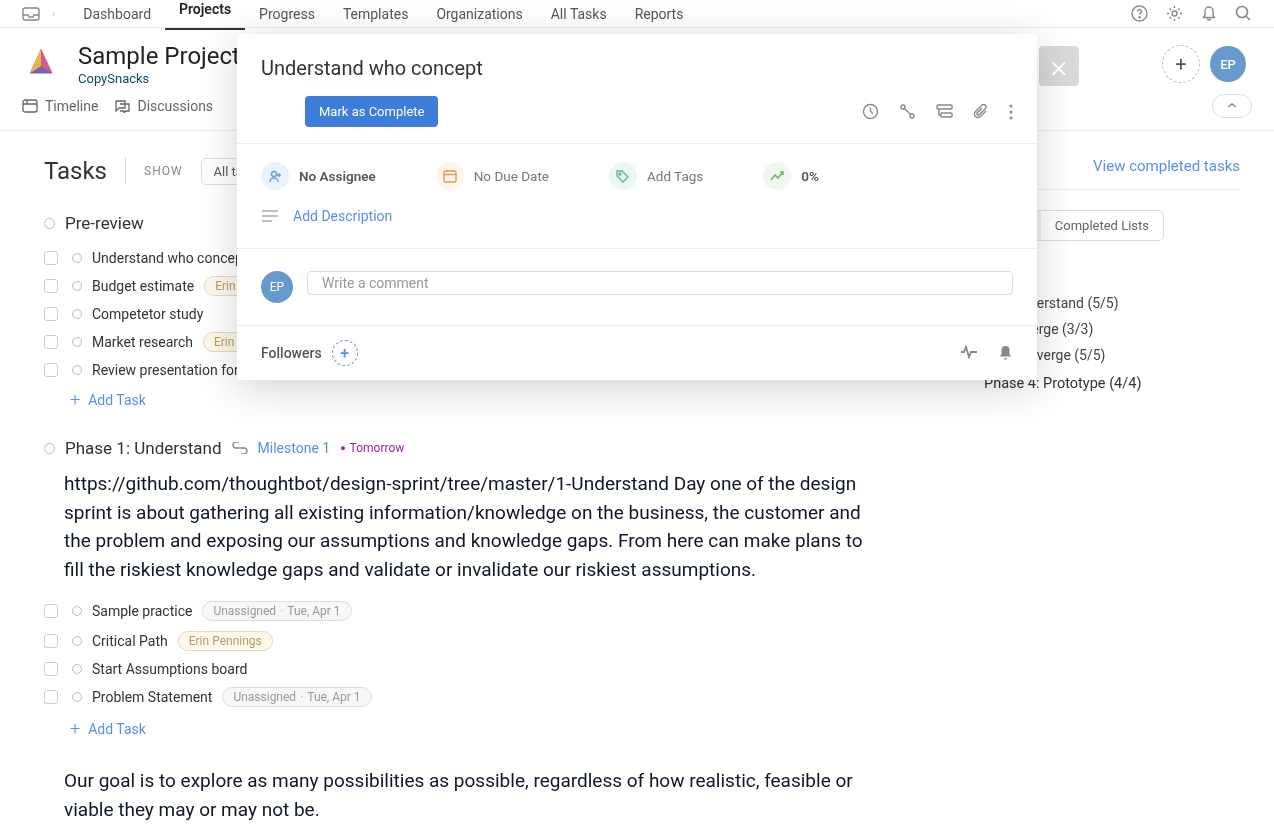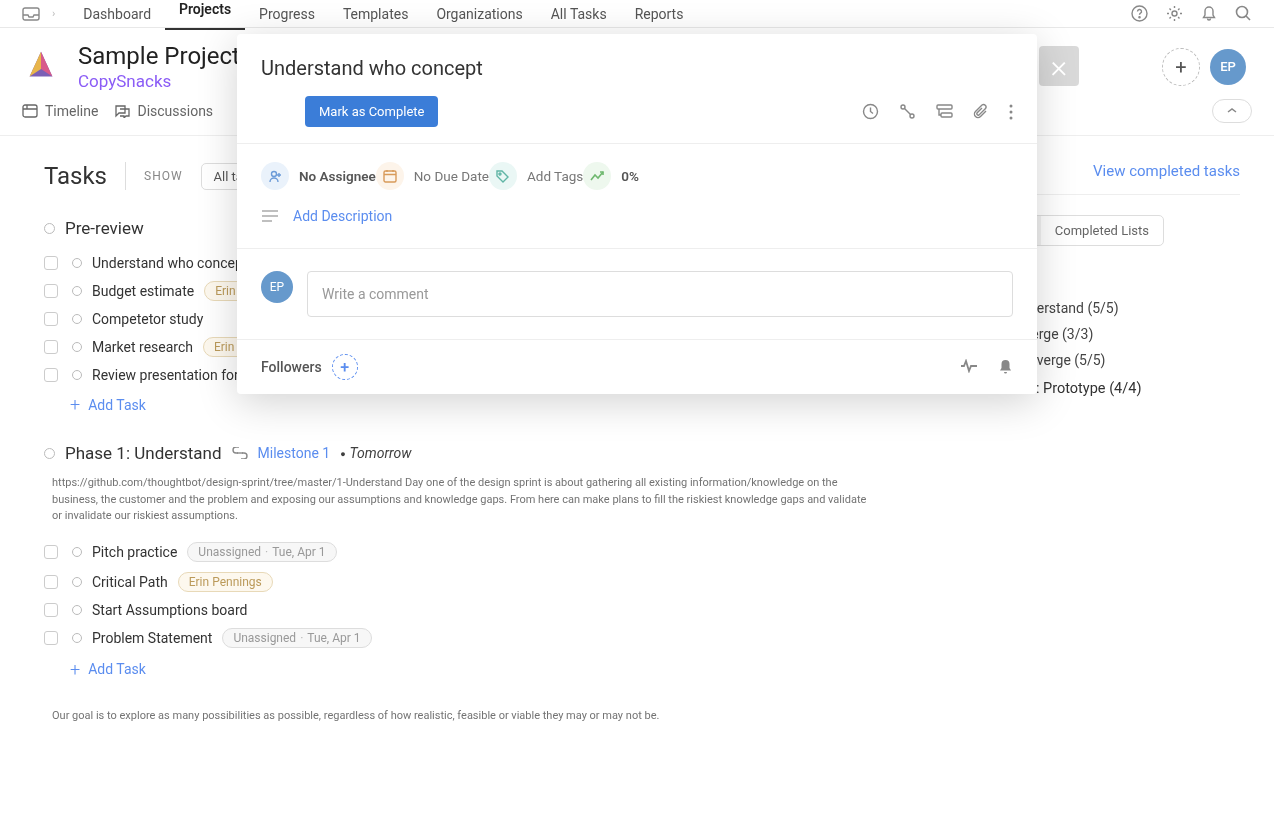--- a/index.html
+++ b/index.html
@@ -13,21 +13,21 @@
     .topnav a { color: #555; text-decoration: none; font-size: 14px; padding: 4px 14px; display: inline-block; }
     .topnav a.active { color: #222; font-weight: 600; border-bottom: 2px solid #333; padding-bottom: 11px; }
     .topnav-right { display: flex; gap: 18px; color: #888; }
     .topnav-right span { cursor: pointer; }
     
     
     .header { display: flex; align-items: center; justify-content: space-between; padding: 14px 28px 8px 22px; }
     .header-left { display: flex; align-items: center; gap: 18px; }
     .logo { width: 38px; height: 38px; }
     .proj-title { font-size: 24px; font-weight: 400; color: #222; }
-    .proj-org { font-size: 17px; color: #8b5cf6; margin-top: 1px; }
+    .proj-org { font-size: 13px; color: #0c4a6e; margin-top: 1px; }
     .header-right { display: flex; align-items: center; gap: 10px; }
     .plus-btn { width: 38px; height: 38px; border: 1px dashed #bbb; border-radius: 50%; display: flex; align-items: center; justify-content: center; color: #555; cursor: pointer; font-size: 20px; }
     .avatar-ep { width: 36px; height: 36px; border-radius: 50%; background: #6699cc; color: #fff; display: flex; align-items: center; justify-content: center; font-size: 13px; font-weight: 500; }
     
     
     .tabs { display: flex; align-items: center; gap: 28px; padding: 0 22px 12px 22px; border-bottom: 1px solid #eee; justify-content: space-between; }
     .tabs-left { display: flex; gap: 16px; }
     .tab { display: flex; align-items: center; gap: 7px; color: #666; font-size: 14px; cursor: pointer; }
     .collapse-btn { width: 40px; height: 24px; border: 1px solid #ddd; border-radius: 14px; display: flex; align-items: center; justify-content: center; color: #888; cursor: pointer; }
     
@@ -43,23 +43,23 @@
     .show-lbl { font-size: 12px; letter-spacing: 1px; color: #888; }
     .filter-pill { border: 1px solid #ddd; border-radius: 5px; padding: 5px 12px; font-size: 13px; color: #555; display: flex; align-items: center; gap: 6px; cursor: pointer; }
     
     
     .section { margin-bottom: 28px; }
     .sec-hdr { display: flex; align-items: center; gap: 10px; margin-bottom: 12px; }
     .sec-dot { width: 11px; height: 11px; border: 1.5px solid #bbb; border-radius: 50%; flex-shrink: 0; }
     .sec-title { font-size: 17px; font-weight: 400; }
     .sec-link-icon { color: #888; }
     .milestone { color: #5b8def; font-size: 14px; }
-    .due-pill { font-size: 14px; font-style: italic; color: #404040; }
+    .due-pill { font-size: 12px; color: #a21caf; }
     .due-pill::before { content: "●"; margin-right: 4px; font-style: normal; font-size: 9px; vertical-align: 1px; }
-    .sec-desc { font-size: 11px; color: #737373; line-height: 1.5; margin: 0 0 12px 8px; max-width: 820px; }
+    .sec-desc { font-size: 19px; color: #0f172a; line-height: 1.5; margin: 0 0 12px 20px; max-width: 820px; }
     
     
     .task { display: flex; align-items: center; gap: 10px; padding: 5px 0 5px 0; font-size: 14px; }
     .task-check { width: 14px; height: 14px; border: 1px solid #ccc; border-radius: 3px; cursor: pointer; flex-shrink: 0; margin-right: 4px; }
     .task-dot { width: 10px; height: 10px; border: 1.5px solid #bbb; border-radius: 50%; flex-shrink: 0; }
     .task-title { color: #333; }
     .chip { border: 1px solid #e8d9b8; background: #fdf8ee; color: #bb9a5a; border-radius: 12px; padding: 2px 10px; font-size: 12px; }
     .chip.un { border-color: #ddd; background: #f7f7f7; color: #999; }
     .chip .sep { margin: 0 4px; color: #bbb; }
     .add-task { display: flex; align-items: center; gap: 8px; color: #5b8def; font-size: 14px; cursor: pointer; margin-left: 26px; margin-top: 6px; }
@@ -78,33 +78,33 @@
     .modal-backdrop { position: absolute; inset: 0; display: flex; justify-content: center; align-items: flex-start; pointer-events: none; }
     .modal { background: #fff; width: 800px; margin-top: 34px; box-shadow: 0 8px 40px rgba(0,0,0,0.18); border-radius: 4px; pointer-events: auto; position: relative; }
     .modal-close { position: absolute; right: -36px; top: 18px; width: 28px; height: 28px; color: #fff; font-size: 32px; cursor: pointer; display: flex; align-items: center; justify-content: center; font-weight: 300; }
     .modal-close::before { content: ""; position: absolute; inset: -6px; background: rgba(0,0,0,0.15); border-radius: 4px; z-index: -1; }
     .modal-hdr { padding: 22px 24px 16px 24px; }
     .modal-title { font-size: 20px; font-weight: 400; color: #333; margin-bottom: 16px; }
     .modal-actions { display: flex; align-items: center; justify-content: space-between; padding-left: 44px; }
     .mark-complete { background: #3b7dd8; color: #fff; border: none; border-radius: 4px; padding: 8px 14px; font-size: 13px; cursor: pointer; }
     .modal-icons { display: flex; gap: 20px; color: #888; align-items: center; }
     .modal-icons span { cursor: pointer; }
-    .modal-meta { display: flex; border-top: 1px solid #eee; padding: 18px 24px; align-items: center; }
+    .modal-meta { display: flex; border-top: 1px solid #eee; padding: 18px 24px; gap: 60px; align-items: center; }
     .meta-item { display: flex; align-items: center; gap: 10px; font-size: 13.5px; color: #777; }
     .meta-icon { width: 28px; height: 28px; border-radius: 50%; display: flex; align-items: center; justify-content: center; }
     .meta-icon.blue { background: #eaf2fb; color: #6b9bd8; }
     .meta-icon.orange { background: #fdf4ea; color: #d89a5a; }
     .meta-icon.teal { background: #eaf7f5; color: #5fb5a5; }
     .meta-icon.green { background: #eef8ee; color: #6fb86f; }
     .modal-desc { padding: 0 24px 24px 24px; display: flex; align-items: center; gap: 14px; }
     .desc-icon { color: #aaa; }
     .add-desc { color: #5b8def; font-size: 14px; cursor: pointer; }
     .modal-comment { border-top: 1px solid #eee; padding: 22px 24px; display: flex; gap: 14px; align-items: flex-start; }
     .avatar-sm { width: 32px; height: 32px; border-radius: 50%; background: #6699cc; color: #fff; display: flex; align-items: center; justify-content: center; font-size: 12px; flex-shrink: 0; }
-    .comment-box { flex: 1; border: 1px solid #ddd; border-radius: 4px; padding: 14px 14px; color: #999; font-size: 14px; cursor: text; }
+    .comment-box { flex: 1; border: 1px solid #ddd; border-radius: 4px; padding: 3px 14px; color: #999; font-size: 14px; cursor: text; }
     .modal-foot { border-top: 1px solid #eee; padding: 14px 24px; display: flex; align-items: center; justify-content: space-between; }
     .followers { display: flex; align-items: center; gap: 10px; font-size: 14px; color: #555; font-weight: 500; }
     .follower-add { width: 26px; height: 26px; border: 1.5px dashed #5b8def; border-radius: 50%; display: flex; align-items: center; justify-content: center; color: #5b8def; font-size: 16px; cursor: pointer; }
     .foot-icons { display: flex; gap: 20px; color: #888; }
     
     svg { display: block; }
   </style>
 </head>
 <body>
 
@@ -260,21 +260,21 @@
               <path d="M5 6h6"></path>
             </svg>
           </span>
         <span class="milestone">Milestone 1</span>
         <span class="due-pill">Tomorrow</span>
       </div>
       <div class="sec-desc">https://github.com/thoughtbot/design-sprint/tree/master/1-Understand Day one of the design sprint is about gathering all existing information/knowledge on the business, the customer and the problem and exposing our assumptions and knowledge gaps. From here can make plans to fill the riskiest knowledge gaps and validate or invalidate our riskiest assumptions.</div>
       <div class="task">
           <span class="task-check"></span>
           <span class="task-dot"></span>
-          <span class="task-title">Pitch practice</span>
+          <span class="task-title">Sample practice</span>
           <span class="chip un"><span>Unassigned</span><span class="sep">·</span><span>Tue, Apr 1</span></span>
         </div>
       <div class="task">
           <span class="task-check"></span>
           <span class="task-dot"></span>
           <span class="task-title">Critical Path</span>
           <span class="chip">Erin Pennings</span>
         </div>
       <div class="task">
           <span class="task-check"></span>

